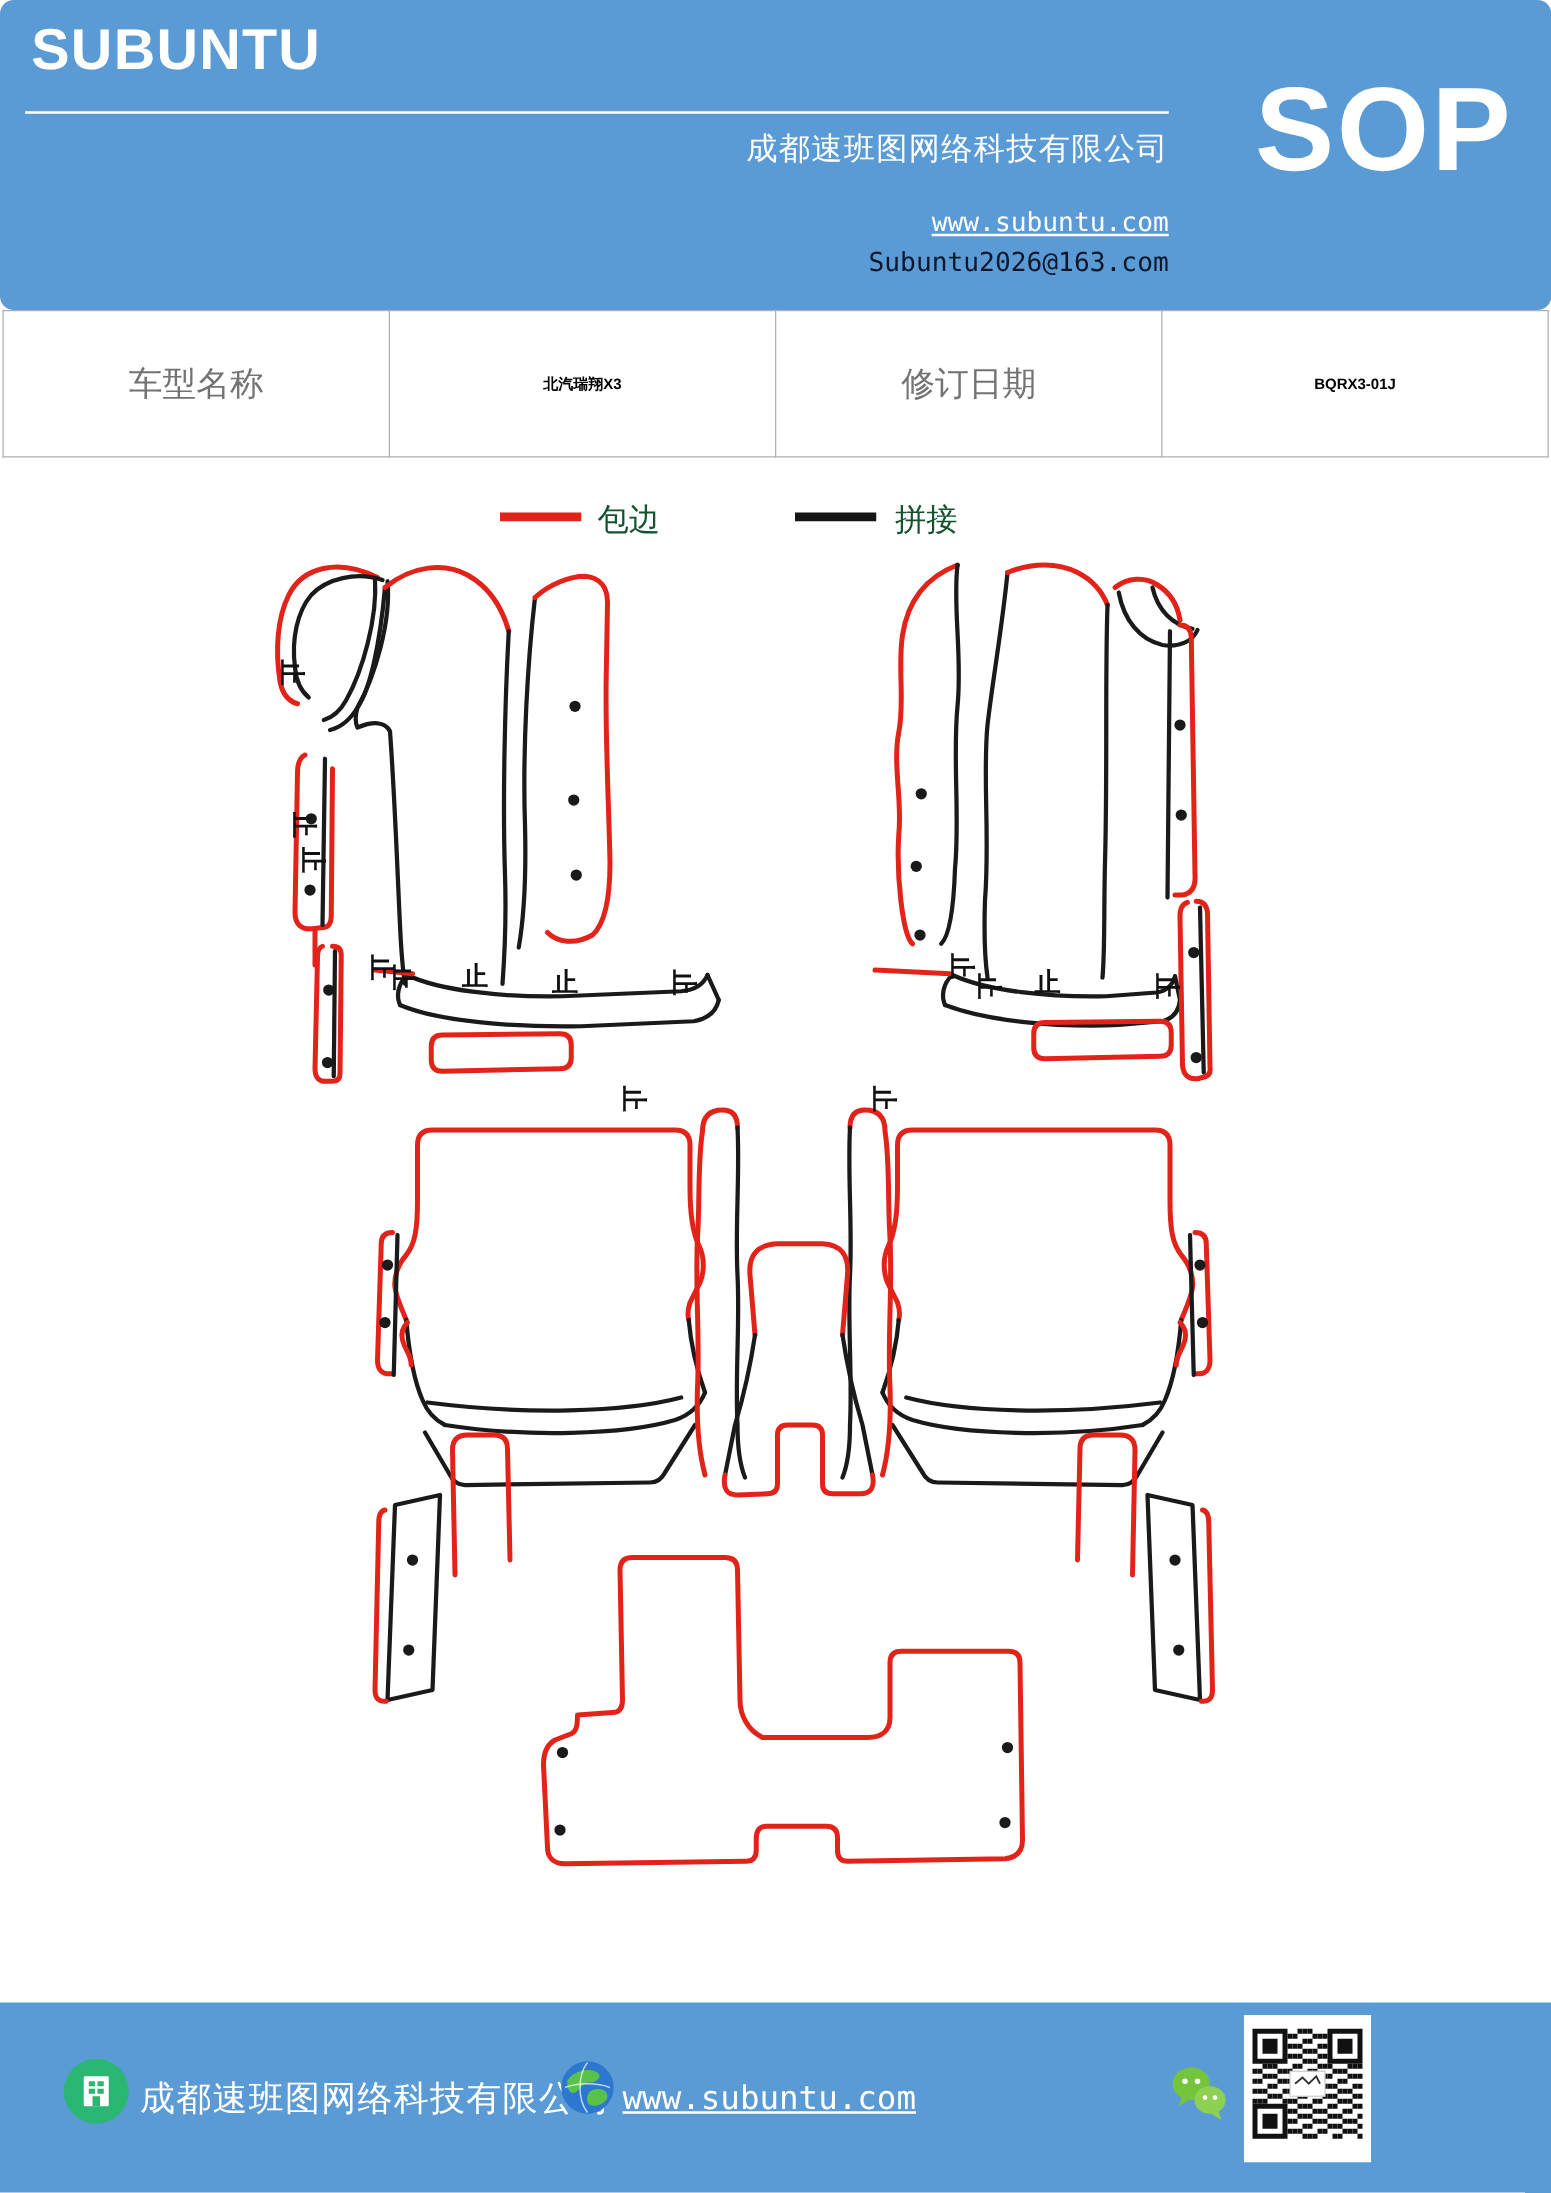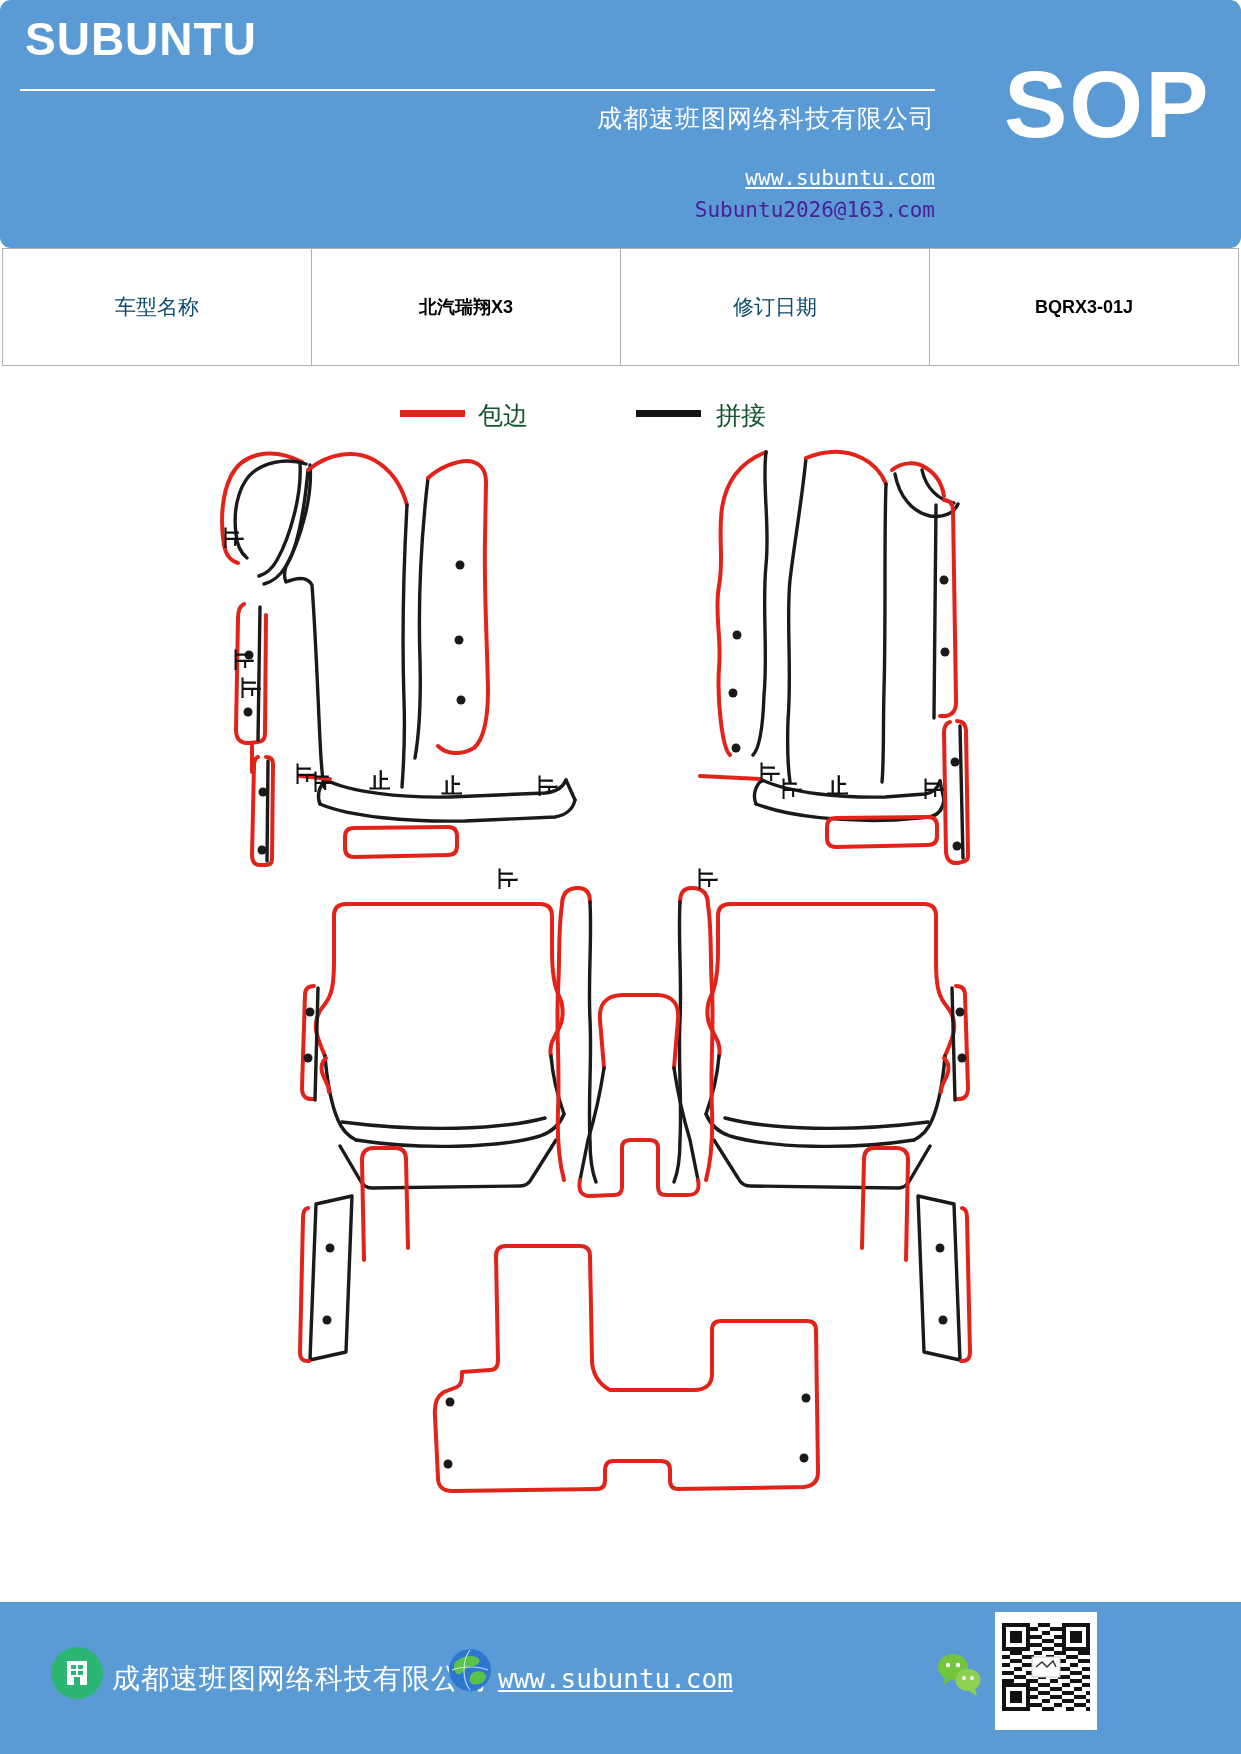--- a/index.html
+++ b/index.html
@@ -5,28 +5,28 @@
   html,body{margin:0;padding:0;background:#fff;}
   body{font-family:"Liberation Sans", sans-serif; width:1241px; height:1754px; position:relative; overflow:hidden;}
 
   
   .header{position:absolute;left:0;top:0;width:1241px;height:248px;background:#5b9bd5;color:#fff;border-radius:11px;}
   .brand{position:absolute;left:25px;top:12px;font-size:46px;font-weight:bold;letter-spacing:1px;font-family:"Liberation Sans",sans-serif;}
   .header-rule{position:absolute;left:20px;top:89px;width:915px;height:2px;background:#fff;}
   .doc-title{position:absolute;left:27px;top:138px;font-size:36px;font-family:"Liberation Serif","DejaVu Serif",serif;letter-spacing:2px;}
   .hdr-company{position:absolute;right:306px;top:102px;font-size:25px;font-family:"Liberation Serif","DejaVu Serif",serif;letter-spacing:1px;}
   .hdr-site{position:absolute;right:306px;top:166px;font-size:21px;font-family:"DejaVu Sans Mono","Liberation Mono",monospace;text-decoration:underline;color:#fff;}
-  .hdr-mail{position:absolute;right:306px;top:198px;font-size:21px;font-family:"DejaVu Sans Mono","Liberation Mono",monospace;color:#4c1d95;}
+  .hdr-mail{position:absolute;right:306px;top:198px;font-size:21px;font-family:"DejaVu Sans Mono","Liberation Mono",monospace;color:#0f172a;}
   .sop{position:absolute;left:1004px;top:50px;font-size:95px;font-weight:bold;letter-spacing:2px;}
 
   
   .info-table{position:absolute;left:2px;top:248px;width:1237px;height:118px;border-collapse:collapse;table-layout:fixed;background:#fff;}
   .info-table td{border:1px solid #b0b0b0;text-align:center;vertical-align:middle;padding:0;}
-  .c-label{font-family:"Liberation Serif","DejaVu Serif",serif;font-size:21px;color:#0c4a6e;}
-  .c-value{font-family:"Liberation Sans",sans-serif;font-size:18px;font-weight:600;color:#000;}
+  .c-label{font-family:"Liberation Serif","DejaVu Serif",serif;font-size:27px;color:#737373;}
+  .c-value{font-family:"Liberation Sans",sans-serif;font-size:12px;font-weight:600;color:#000;}
 
   
   .legend-swatch{position:absolute;height:7px;width:65px;}
   .legend-label{position:absolute;font-size:25px;color:#14532d;font-family:"Liberation Serif","DejaVu Serif",serif;}
   .sw-edge{left:400px;top:410px;background:#e2231a;}
   .lb-edge{left:478px;top:399px;}
   .sw-splice{left:636px;top:410px;background:#151515;}
   .lb-splice{left:716px;top:399px;}
 
   

